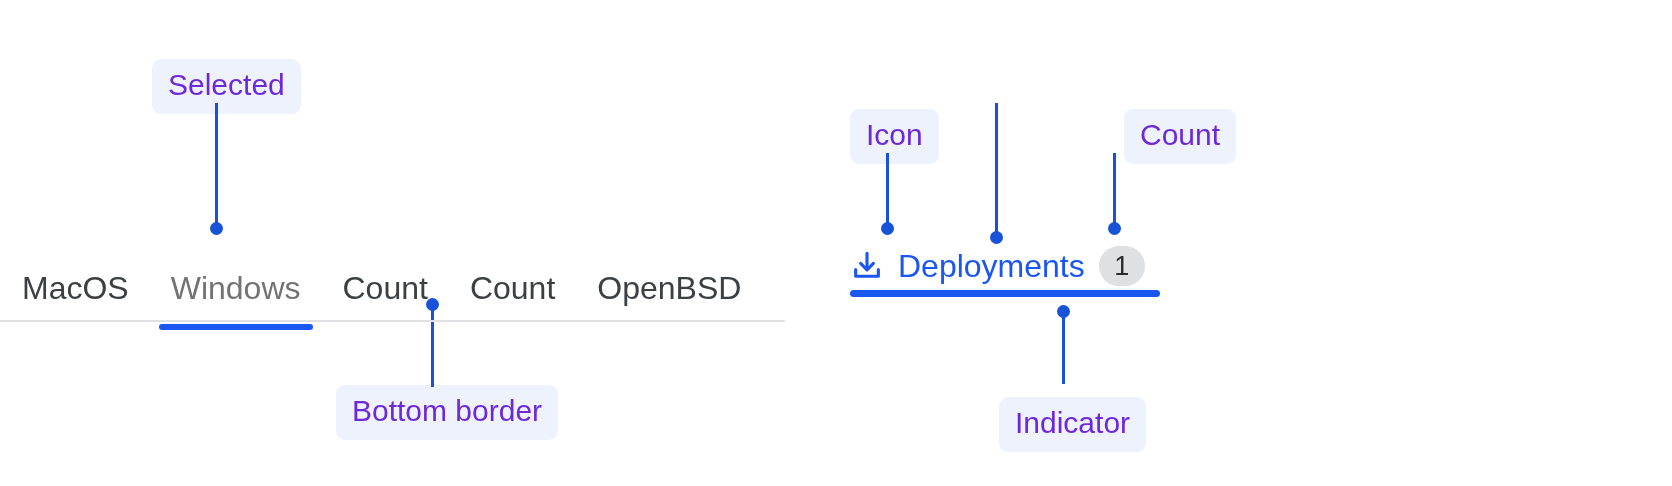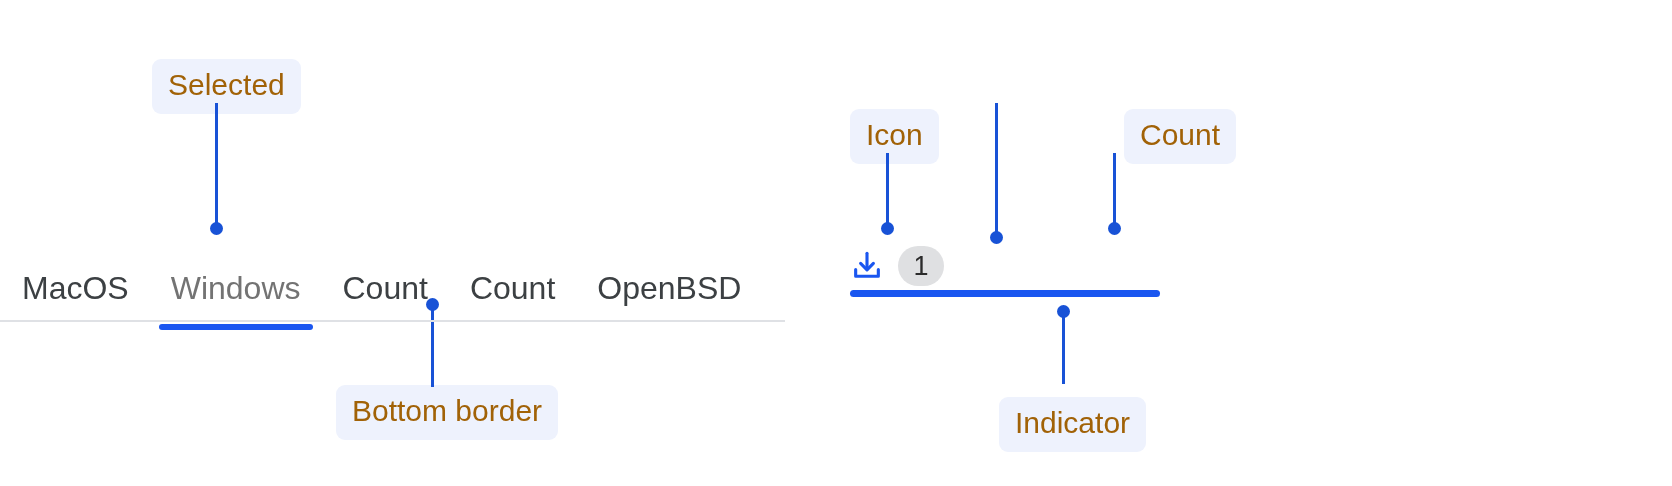--- a/index.html
+++ b/index.html
@@ -14,21 +14,21 @@
     width: 1672px;
     height: 486px;
     background: #ffffff;
     overflow: hidden;
   }
 
   
   .anno-pill {
     position: absolute;
     background: #eef2fd;
-    color: #a16207;
+    color: #6d28d9;
     font-size: 30px;
     line-height: 1;
     padding: 11px 16px 14px 16px;
     border-radius: 9px;
     white-space: nowrap;
     font-family: "Liberation Sans", sans-serif;
   }
   .anno-line {
     position: absolute;
     width: 3px;
@@ -181,18 +181,19 @@
   <div class="anno-line" style="left:1062px; top:312px; height:72px;"></div>
   <div class="anno-dot" style="left:1057px; top:305px;"></div>
 
   <div class="tabbar-right">
     <div class="deploy-tab">
       <svg class="deploy-icon" viewBox="0 0 24 24" fill="none" stroke="#1a56f0" stroke-width="2.2" stroke-linecap="round" stroke-linejoin="round">
         <path d="M12 3 V14"></path>
         <path d="M7.5 10.2 L12 14.7 L16.5 10.2"></path>
         <path d="M4 14.5 V19.2 H20 V14.5"></path>
       </svg>
+      <span class="deploy-label">Deployments</span>
       <span class="deploy-count">1</span>
     </div>
     <div class="deploy-indicator"></div>
   </div>
 
 </div>
 
 </body></html>

